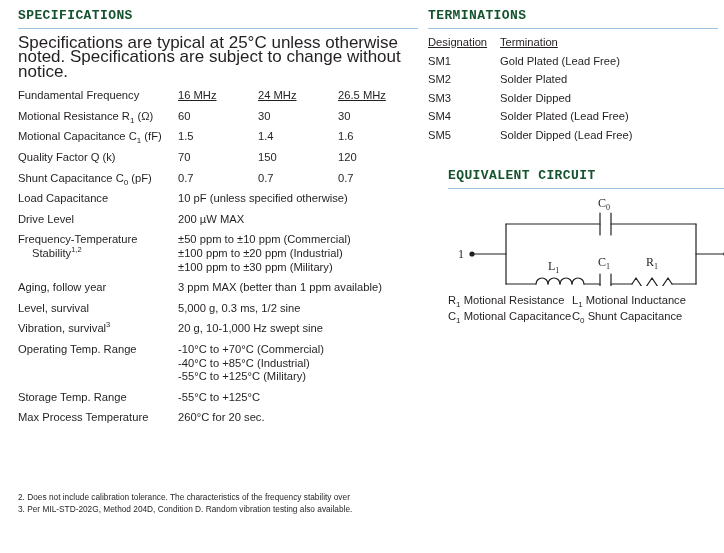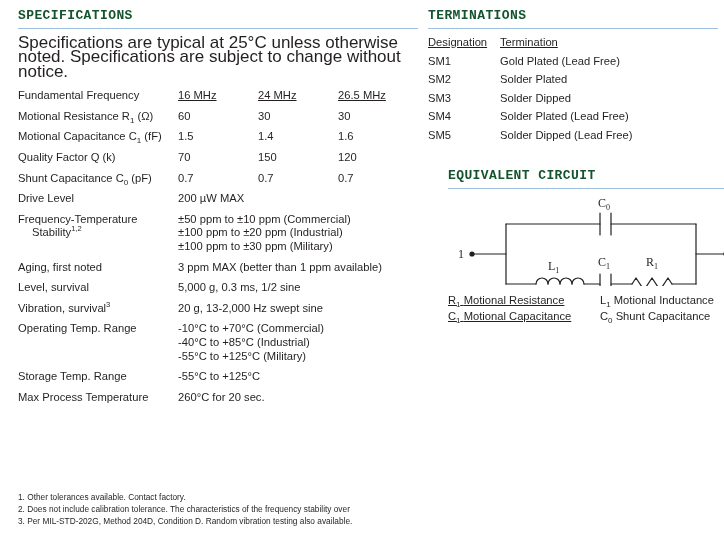--- a/index.html
+++ b/index.html
@@ -138,22 +138,21 @@
     font-size: 11.2px;
     line-height: 16px;
     margin-top: 6px;
     width: 292px;
   }
   .legend .row {
     white-space: nowrap;
   }
   .legend .c1 {
     display: inline-block;
-    width: 152px;
-    text-decoration: underline;
+    width: 124px;
   }
 </style>
 </head>
 <body>
 
 <div class="page">
 
   <div class="left-col">
     <h2 class="section-title">SPECIFICATIONS</h2>
     <hr class="rule">
@@ -206,53 +205,57 @@
         <tr>
           <td class="label">
             <span>Shunt Capacitance C</span><span class="sub">0</span> <span>(pF)</span>
           </td>
           <td class="v1">0.7</td>
           <td class="v2">0.7</td>
           <td class="v3">0.7</td>
         </tr>
 
 
+        <tr>
+          <td class="label">Load Capacitance</td>
+          <td class="wide" colspan="3">10 pF (unless specified otherwise)</td>
+        </tr>
 
         <tr>
           <td class="label">Drive Level</td>
           <td class="wide" colspan="3">200 µW MAX</td>
         </tr>
 
         <tr>
           <td class="label ml">
             <span>Frequency-Temperature</span><br>
             <span class="indent">Stability</span><span class="sup">1,2</span>
           </td>
           <td class="wide ml" colspan="3">
             <span>±50 ppm to ±10 ppm (Commercial)</span><br>
             <span>±100 ppm to ±20 ppm (Industrial)</span><br>
             <span>±100 ppm to ±30 ppm (Military)</span>
           </td>
         </tr>
 
         <tr>
-          <td class="label">Aging, first noted</td>
+          <td class="label">Aging, follow year</td>
           <td class="wide" colspan="3">3 ppm MAX (better than 1 ppm available)</td>
         </tr>
 
         <tr>
           <td class="label">Level, survival</td>
           <td class="wide" colspan="3">5,000 g, 0.3 ms, 1/2 sine</td>
         </tr>
 
         <tr>
           <td class="label">
             <span>Vibration, survival</span><span class="sup">3</span>
           </td>
-          <td class="wide" colspan="3">20 g, 13-2,000 Hz swept sine</td>
+          <td class="wide" colspan="3">20 g, 10-1,000 Hz swept sine</td>
         </tr>
 
         <tr>
           <td class="label">Operating Temp. Range</td>
           <td class="wide ml" colspan="3">
             <span>-10°C to +70°C   (Commercial)</span><br>
             <span>-40°C to +85°C   (Industrial)</span><br>
             <span>-55°C to +125°C (Military)</span>
           </td>
         </tr>
@@ -264,21 +267,20 @@
 
         <tr>
           <td class="label">Max Process Temperature</td>
           <td class="wide" colspan="3">260°C for 20 sec.</td>
         </tr>
       </tbody>
     </table>
   </div>
 
   <div class="footnotes">
-    <div>1. Other tolerances available. Contact factory.</div>
     <div>2. Does not include calibration tolerance. The characteristics of the frequency stability over</div>
     <div>3. Per MIL-STD-202G, Method 204D, Condition D. Random vibration testing also available.</div>
   </div>
 
   <div class="right-col">
     <h2 class="section-title">TERMINATIONS</h2>
     <hr class="rule">
 
     <table class="term">
       <tbody>

